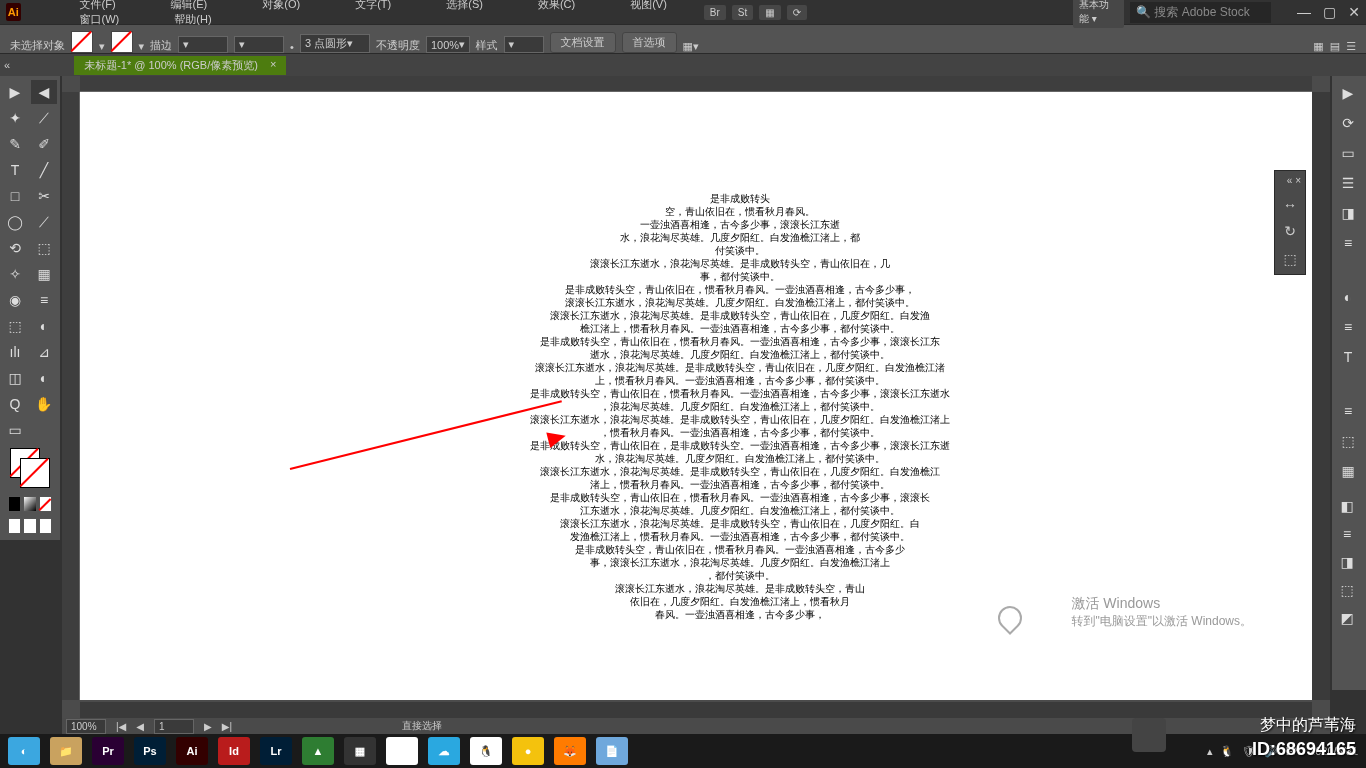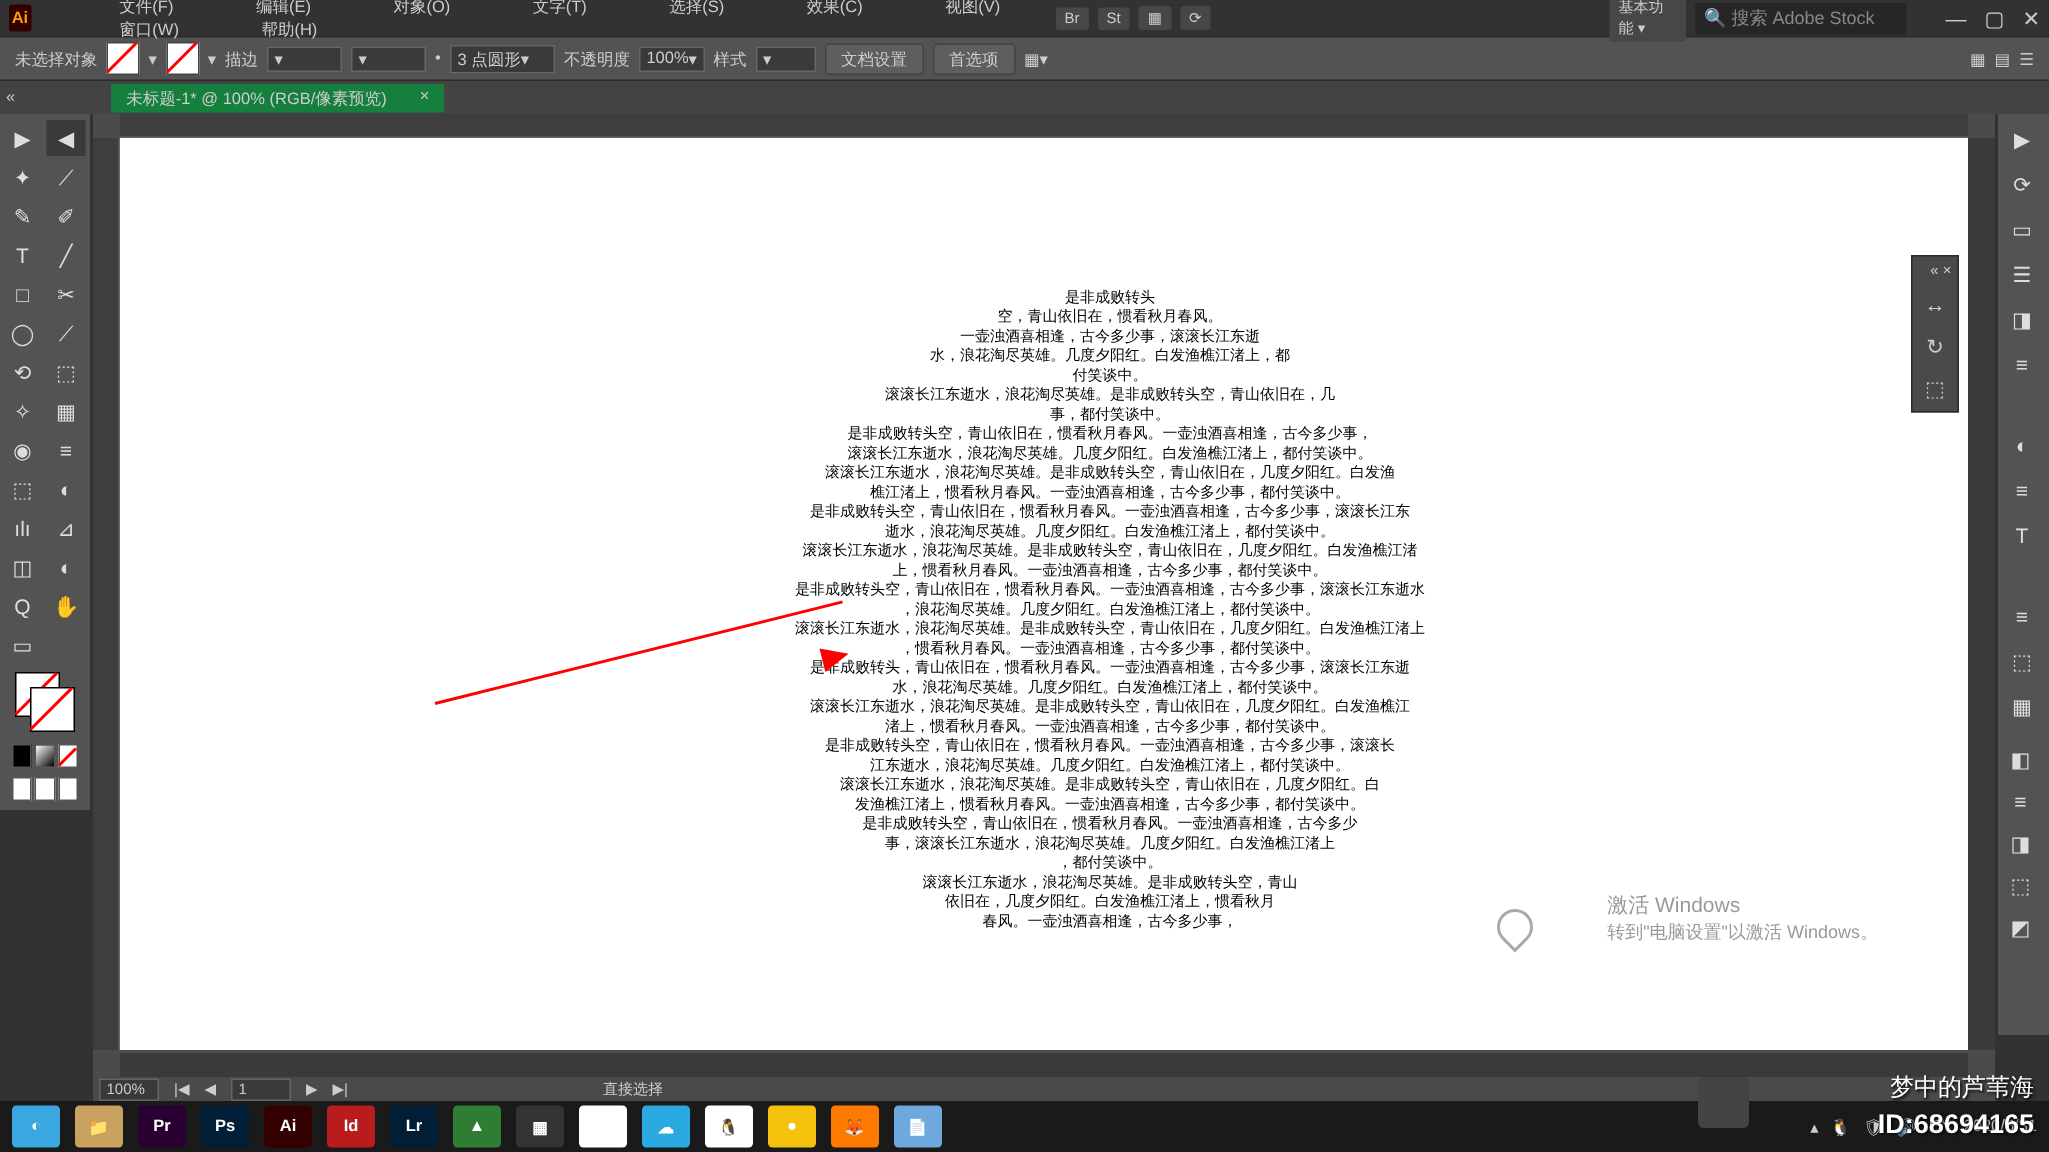--- a/index.html
+++ b/index.html
@@ -8,31 +8,31 @@
 
 .menubar { height: 24px; background: #323232; display: flex; align-items: center; padding: 0 6px; font-size: 11px; gap: 2px; }
 .ai-logo { width: 18px; height: 18px; background: #330000; color: #ff9a00; display: flex; align-items: center; justify-content: center; font-weight: bold; font-size: 11px; border-radius: 2px; margin-right: 8px; }
 .menu-item { padding: 2px 6px; color: #ccc; cursor: pointer; margin-left: 43px; }
 .menu-right { margin-left: auto; display: flex; gap: 6px; align-items: center; }
 .btn { background: #474747; padding: 2px 6px; border-radius: 2px; font-size: 10px; }
 .search-stock { background: #262626; padding: 2px 6px; width: 170px; font-size: 12px; color: #888; }
 .win-controls { display: flex; gap: 12px; margin-left: 20px; font-size: 14px; }
 
 
-.controlbar { height: 30px; background: #535353; border-top: 1px solid #2a2a2a; border-bottom: 1px solid #2a2a2a; display: flex; align-items: center; padding: 0 10px; font-size: 11px; gap: 6px; }
+.controlbar { height: 30px; background: #535353; border-top: 1px solid #2a2a2a; border-bottom: 1px solid #2a2a2a; display: flex; align-items: flex-end; padding: 0 10px; font-size: 11px; gap: 6px; }
 .ctrl-label { color: #ccc; }
 .ctrl-box { background: #3a3a3a; border: 1px solid #666; padding: 1px 4px; min-width: 40px; display: inline-flex; align-items: center; }
 .ctrl-btn { background: #5e5e5e; padding: 2px 10px; border-radius: 3px; border:1px solid #444; }
 .swatch { width: 22px; height: 22px; background: #fff; border: 1px solid #444; position: relative; }
 .swatch .red-slash { position: absolute; top: 0; left: 0; width: 100%; height: 100%; }
 .swatch .red-slash::after { content: ""; position: absolute; left: 0; bottom: 0; width: 140%; height: 2px; background: red; transform: rotate(-45deg); transform-origin: left bottom; }
 
 
 .doc-tab { height: 22px; background: #434343; display: flex; align-items: center; font-size: 11px; }
-.tab { background: #15803d; padding: 2px 10px; display: flex; gap: 22px; margin-left: 64px; }
+.tab { background: #4d7c0f; padding: 2px 10px; display: flex; gap: 12px; margin-left: 64px; }
 
 
 .tools { position: absolute; left: 0; top: 76px; width: 60px; background: #535353; padding: 4px 2px; display: grid; grid-template-columns: 1fr 1fr; gap: 2px; }
 .tool { width: 26px; height: 24px; display: flex; align-items: center; justify-content: center; color: #ddd; font-size: 14px; }
 .tool.sel { background: #3a3a3a; }
 .tool-fill { grid-column: span 2; height: 48px; display:flex; align-items:center; justify-content:center; position:relative; }
 .fill-box { width:30px; height:30px; background:#fff; border:1px solid #000; position:absolute; left:8px; top:4px; }
 .fill-box.b { left:18px; top:14px; background:#fff; }
 .fill-box .slash::after { content:""; position:absolute; width:140%; height:2px; background:red; left:0; bottom:0; transform:rotate(-45deg); transform-origin:left bottom; }
 .small-sw { grid-column: span 2; display:flex; gap:2px; padding:2px 6px;}
@@ -204,21 +204,21 @@
         <div>滚滚长江东逝水，浪花淘尽英雄。是非成败转头空，青山依旧在，几度夕阳红。白发渔</div>
         <div>樵江渚上，惯看秋月春风。一壶浊酒喜相逢，古今多少事，都付笑谈中。</div>
         <div>是非成败转头空，青山依旧在，惯看秋月春风。一壶浊酒喜相逢，古今多少事，滚滚长江东</div>
         <div>逝水，浪花淘尽英雄。几度夕阳红。白发渔樵江渚上，都付笑谈中。</div>
         <div>滚滚长江东逝水，浪花淘尽英雄。是非成败转头空，青山依旧在，几度夕阳红。白发渔樵江渚</div>
         <div>上，惯看秋月春风。一壶浊酒喜相逢，古今多少事，都付笑谈中。</div>
         <div>是非成败转头空，青山依旧在，惯看秋月春风。一壶浊酒喜相逢，古今多少事，滚滚长江东逝水</div>
         <div>，浪花淘尽英雄。几度夕阳红。白发渔樵江渚上，都付笑谈中。</div>
         <div>滚滚长江东逝水，浪花淘尽英雄。是非成败转头空，青山依旧在，几度夕阳红。白发渔樵江渚上</div>
         <div>，惯看秋月春风。一壶浊酒喜相逢，古今多少事，都付笑谈中。</div>
-        <div>是非成败转头，青山依旧在，惯看秋月春风。一壶浊酒喜相逢，古今多少事，滚滚长江东逝</div>
+        <div>是非成败转头空，青山依旧在，是非成败转头空。一壶浊酒喜相逢，古今多少事，滚滚长江东逝</div>
         <div>水，浪花淘尽英雄。几度夕阳红。白发渔樵江渚上，都付笑谈中。</div>
         <div>滚滚长江东逝水，浪花淘尽英雄。是非成败转头空，青山依旧在，几度夕阳红。白发渔樵江</div>
         <div>渚上，惯看秋月春风。一壶浊酒喜相逢，古今多少事，都付笑谈中。</div>
         <div>是非成败转头空，青山依旧在，惯看秋月春风。一壶浊酒喜相逢，古今多少事，滚滚长</div>
         <div>江东逝水，浪花淘尽英雄。几度夕阳红。白发渔樵江渚上，都付笑谈中。</div>
         <div>滚滚长江东逝水，浪花淘尽英雄。是非成败转头空，青山依旧在，几度夕阳红。白</div>
         <div>发渔樵江渚上，惯看秋月春风。一壶浊酒喜相逢，古今多少事，都付笑谈中。</div>
         <div>是非成败转头空，青山依旧在，惯看秋月春风。一壶浊酒喜相逢，古今多少</div>
         <div>事，滚滚长江东逝水，浪花淘尽英雄。几度夕阳红。白发渔樵江渚上</div>
         <div>，都付笑谈中。</div>

